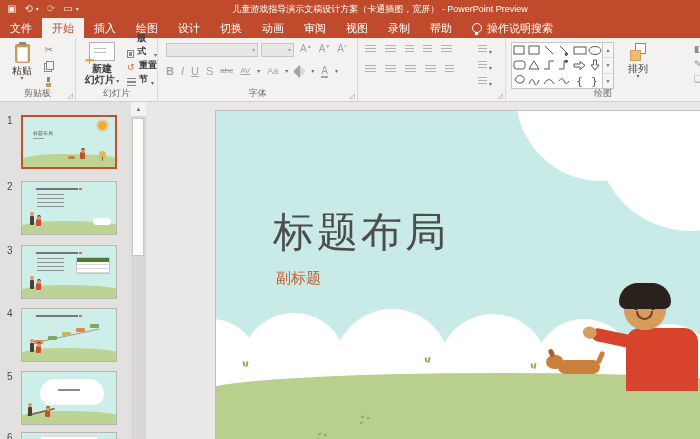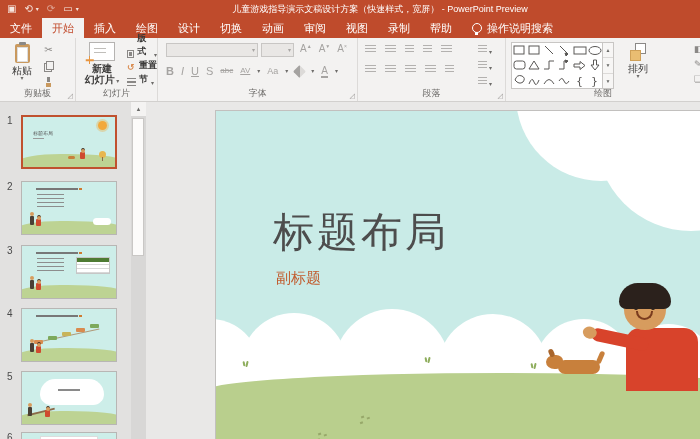--- a/index.html
+++ b/index.html
@@ -165,21 +165,21 @@
 
   <div class="titlebar">
     <div class="qat">
       <span>▣</span>
       <span>⟲</span>
         <span class="tiny">▾</span>
       <span class="dim">⟳</span>
       <span>▭</span>
       <span class="tiny">▾</span>
     </div>
-    <div class="wtitle">儿童游戏指导演示文稿设计方案（快速样式，宽屏） - PowerPoint Preview</div>
+    <div class="wtitle">儿童游戏指导演示文稿设计方案（卡通插图，宽屏） - PowerPoint Preview</div>
   </div>
 
   <div class="tabbar">
     <span class="tab">文件</span>
     <span class="tab active">开始</span>
     <span class="tab">插入</span>
     <span class="tab">绘图</span>
     <span class="tab">设计</span>
     <span class="tab">切换</span>
     <span class="tab">动画</span>
@@ -287,21 +287,20 @@
           </div>
         <div class="mini-row">
             <span class="licon sm"></span>
             <span class="carin">▾</span>
           </div>
         <div class="mini-row">
             <span class="licon sm"></span>
             <span class="carin">▾</span>
           </div>
       </div>
-      <div class="glabel">段落</div>
       <span class="launcher">◿</span>
     </div>
 
     <div class="group g-draw">
       <div class="gallery">
         <svg width="90" height="45" viewBox="0 0 90 45">
           <g fill="none" stroke="#5a5856" stroke-width="1">
             <rect x="2" y="3" width="10" height="8"></rect>
               <rect x="17" y="3" width="10" height="8"></rect>
             <line x1="33" y1="3" x2="41" y2="11"></line>

